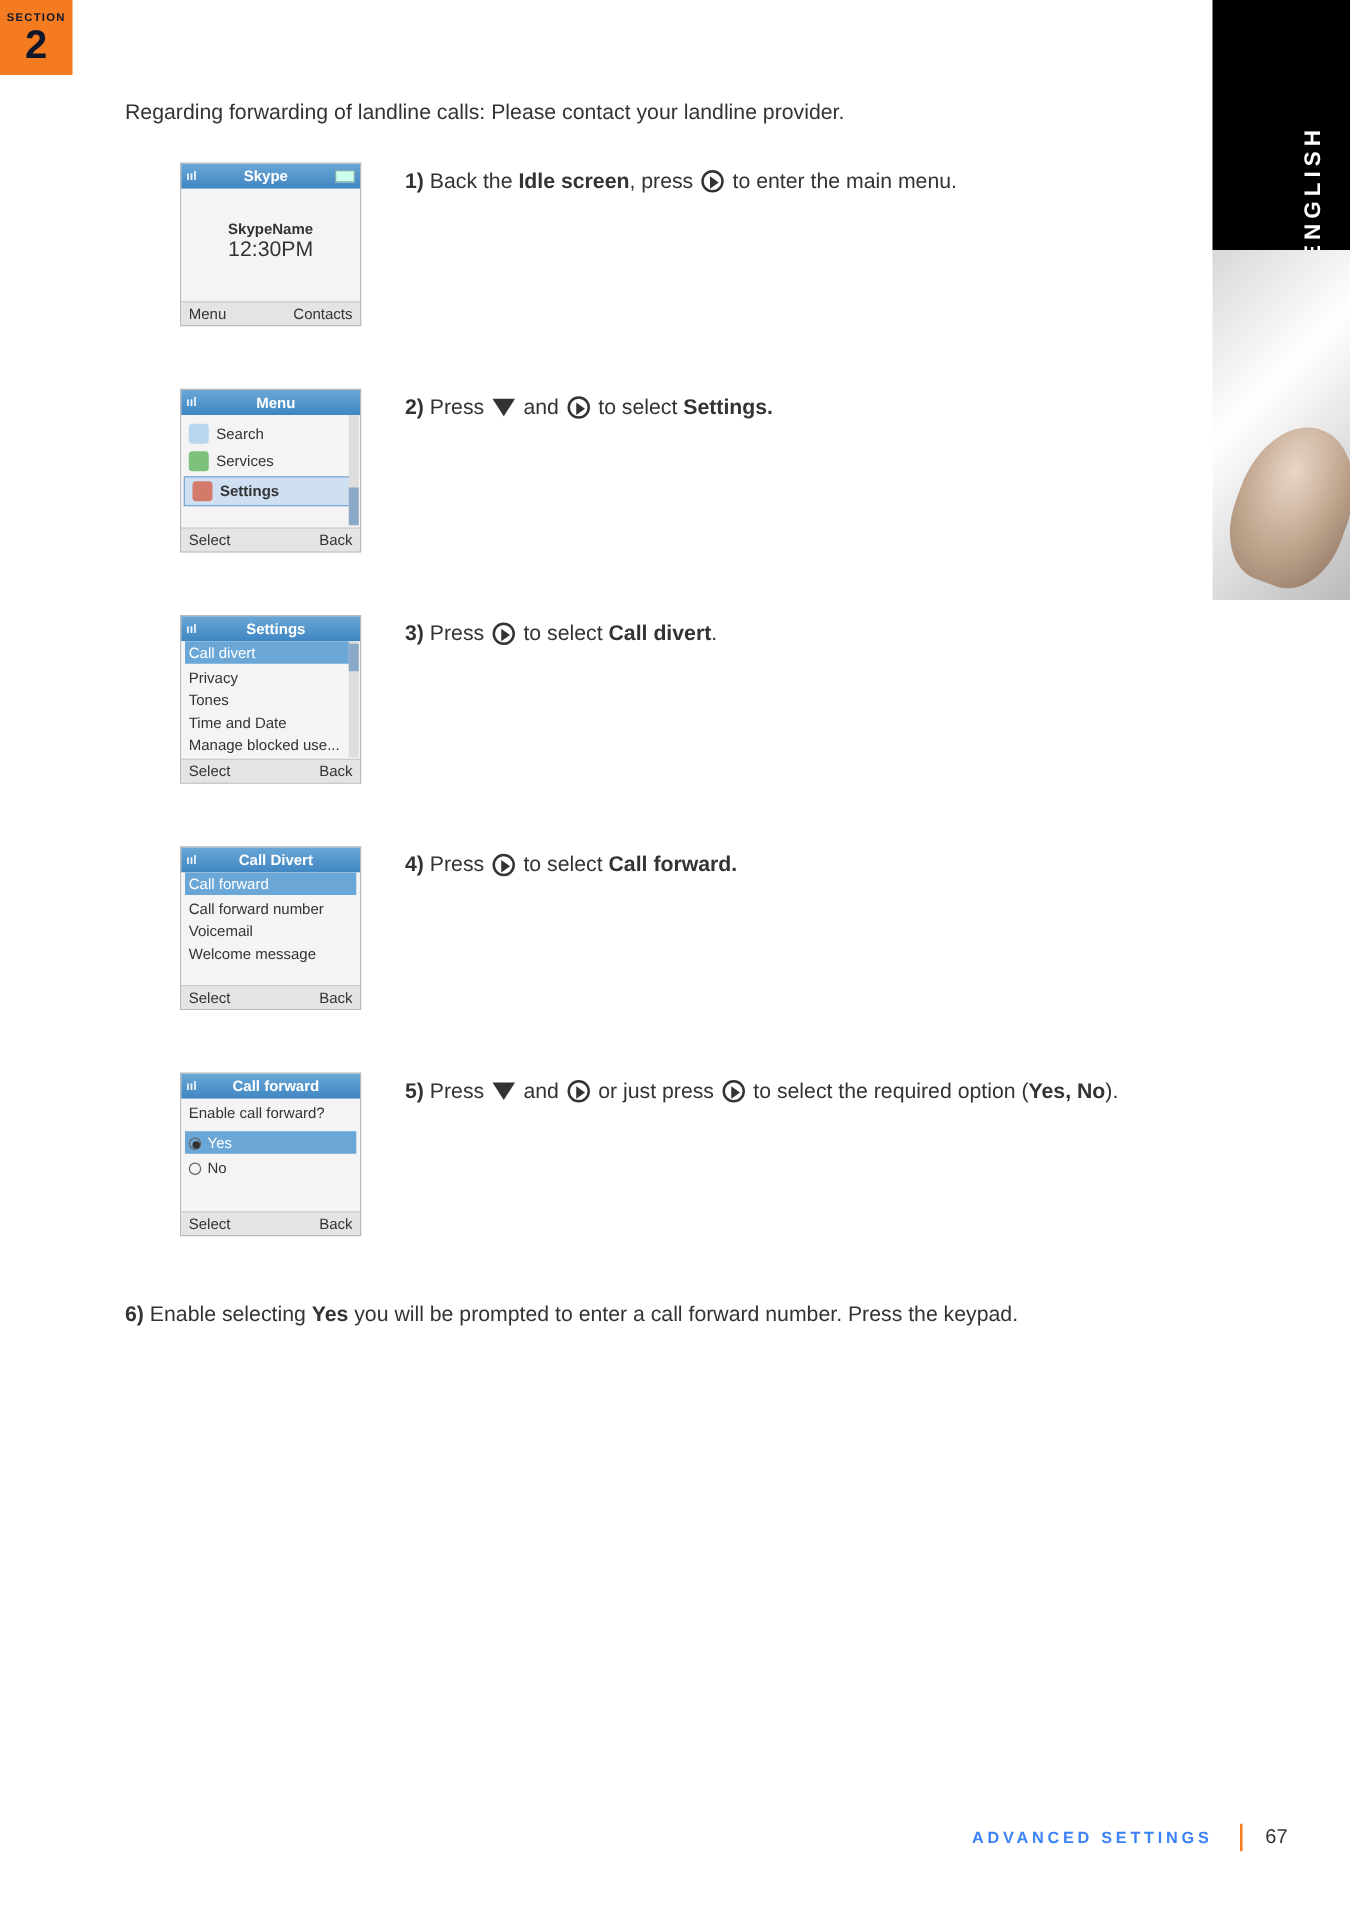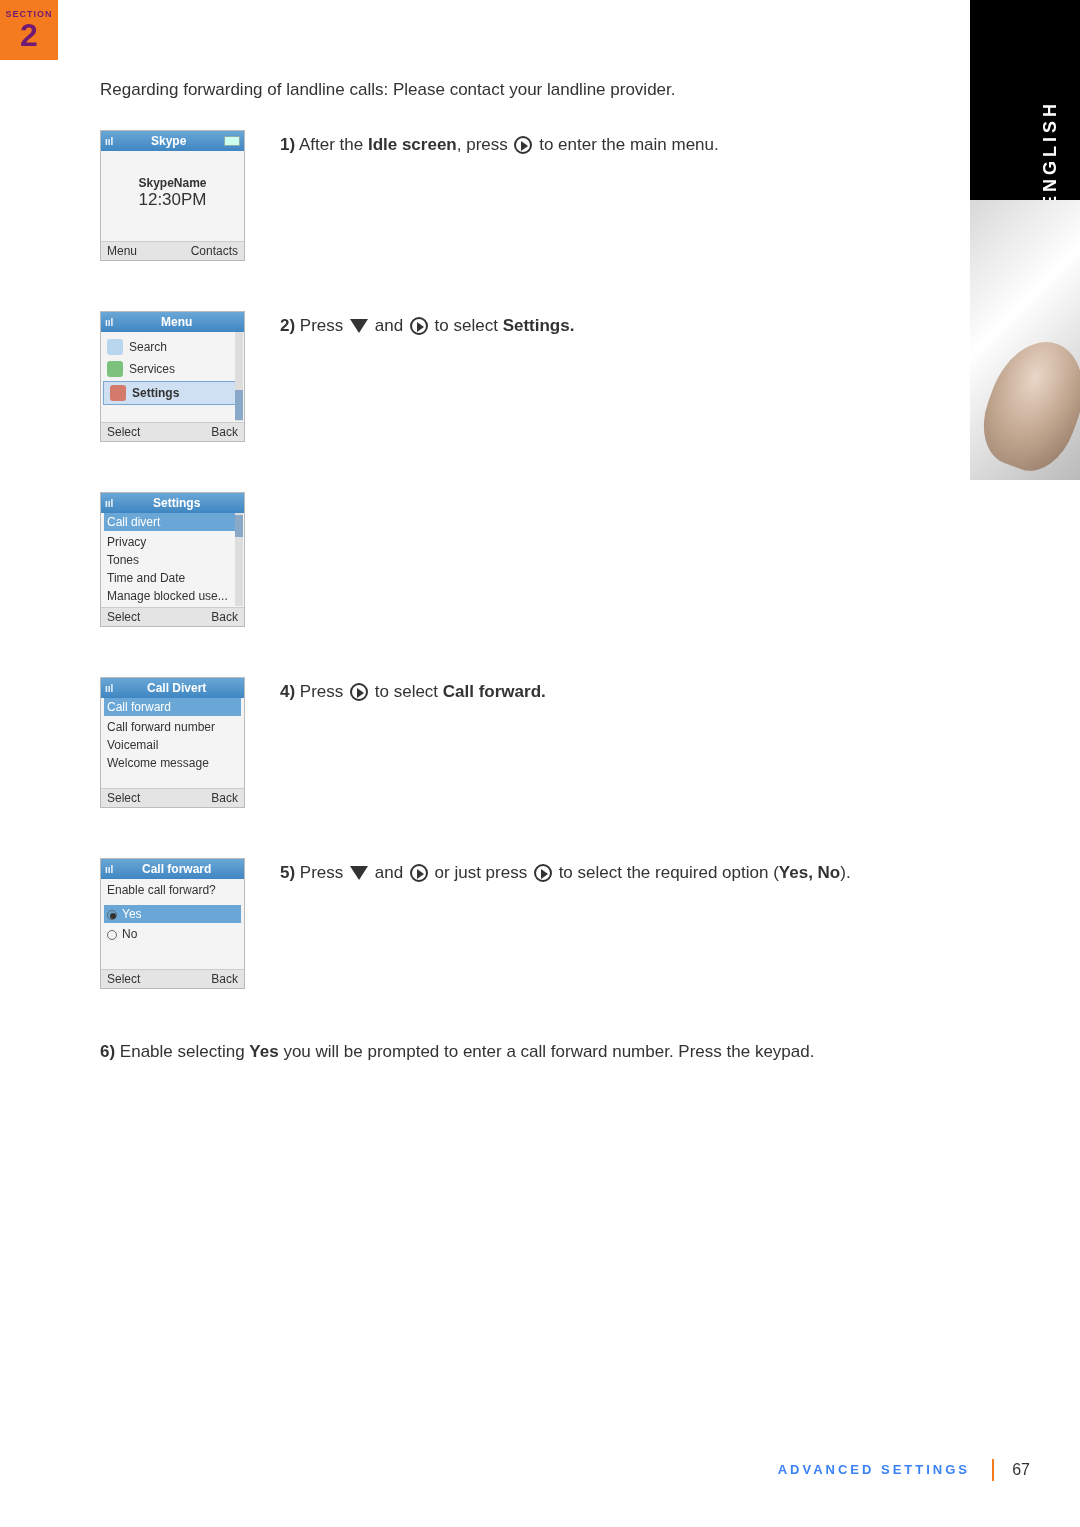--- a/index.html
+++ b/index.html
@@ -14,21 +14,21 @@
   .page {
     position: relative;
     width: 1080px;
     height: 1527px;
   }
   .section-tab {
     position: absolute;
     top: 0; left: 0;
     width: 58px; height: 60px;
     background: #f47b20;
-    color: #701a75;
+    color: #0f172a;
     text-align: center;
     display: flex;
     flex-direction: column;
     justify-content: center;
     align-items: center;
   }
   .section-tab .label { font-size: 9px; letter-spacing: 1px; font-weight: 600; }
   .section-tab .num   { font-size: 32px; font-weight: 700; line-height: 1; }
 
   .lang-tab {
@@ -64,21 +64,21 @@
     transform: rotate(20deg);
   }
 
   .content {
     position: absolute;
     top: 80px; left: 100px;
     width: 820px;
   }
   .intro { font-size: 17px; margin-bottom: 30px; }
 
-  .step-row { display: flex; align-items: flex-start; margin-bottom: 50px; }
+  .step-row { display: flex; align-items: flex-start; margin-bottom: 50px; margin-left: 44px; }
   .step-text { font-size: 17px; line-height: 1.5; padding-top: 2px; }
   .step-text b { font-weight: 700; }
 
   
   .lcd {
     width: 145px;
     margin-right: 35px;
     flex-shrink: 0;
     border: 1px solid #bbb;
     background: #f4f4f4;
@@ -177,21 +177,21 @@
           <div class="name">SkypeName</div>
           <div class="time">12:30PM</div>
         </div>
         <div class="lcd-foot">
           <span>Menu</span>
           <span>Contacts</span>
         </div>
       </div>
       <div class="step-text">
         <b>1)</b>
-        <span>After the </span><b>Idle screen</b><span>, press </span><span class="circ-right"></span><span> to enter the main menu.</span>
+        <span>Back the </span><b>Idle screen</b><span>, press </span><span class="circ-right"></span><span> to enter the main menu.</span>
       </div>
     </div>
 
     <div class="step-row">
       <div class="lcd">
         <div class="lcd-title">
           <span class="sig">ııl</span>
           <span class="ttl">Menu</span>
           <span></span>
         </div>
@@ -236,20 +236,24 @@
           <div>Time and Date</div>
           <div>Manage blocked use...</div>
         </div>
         <div class="scrollbar" style="top:20px;bottom:20px;"></div>
         <div class="thumb" style="top:22px;height:22px;"></div>
         <div class="lcd-foot">
           <span>Select</span>
           <span>Back</span>
         </div>
       </div>
+      <div class="step-text">
+        <b>3)</b>
+        <span>Press </span><span class="circ-right"></span><span> to select </span><b>Call divert</b><span>.</span>
+      </div>
     </div>
 
     <div class="step-row">
       <div class="lcd">
         <div class="lcd-title">
           <span class="sig">ııl</span>
           <span class="ttl">Call Divert</span>
           <span></span>
         </div>
         <div class="lcd-body list-plain">

